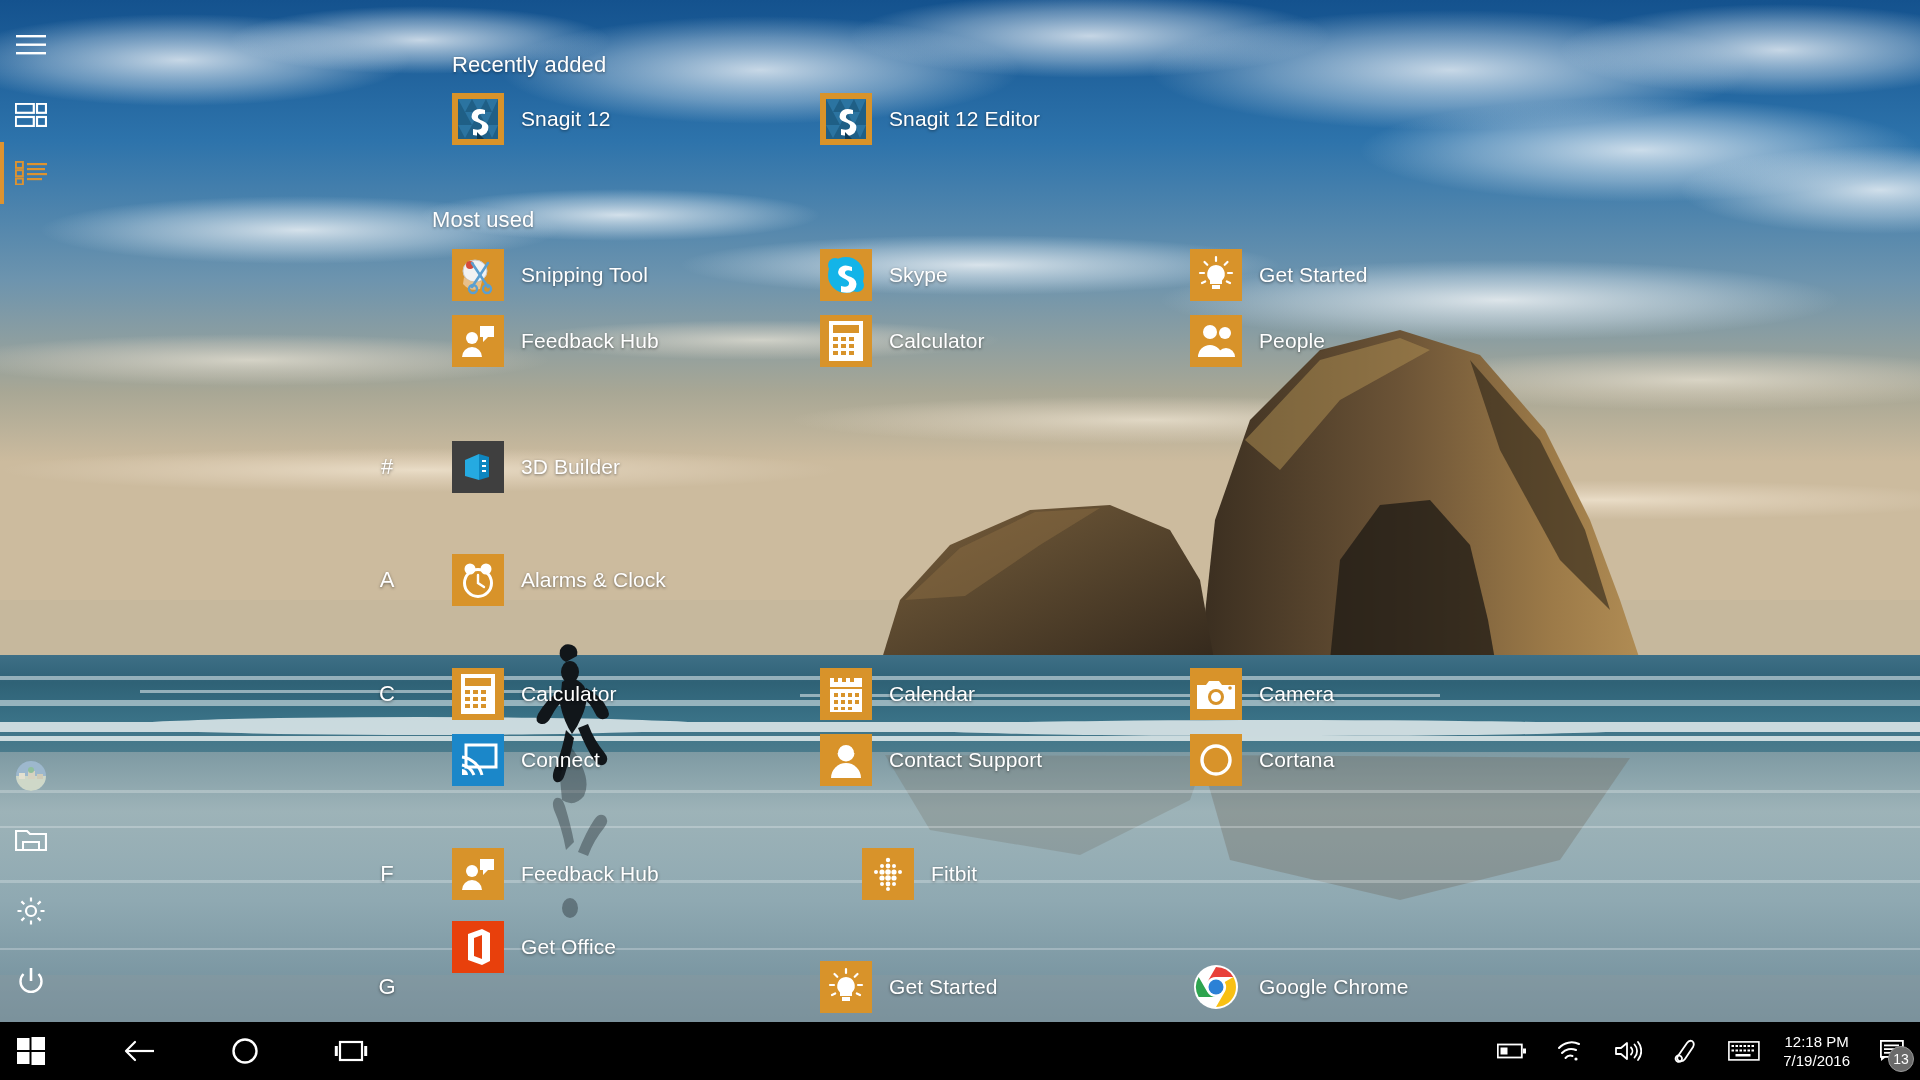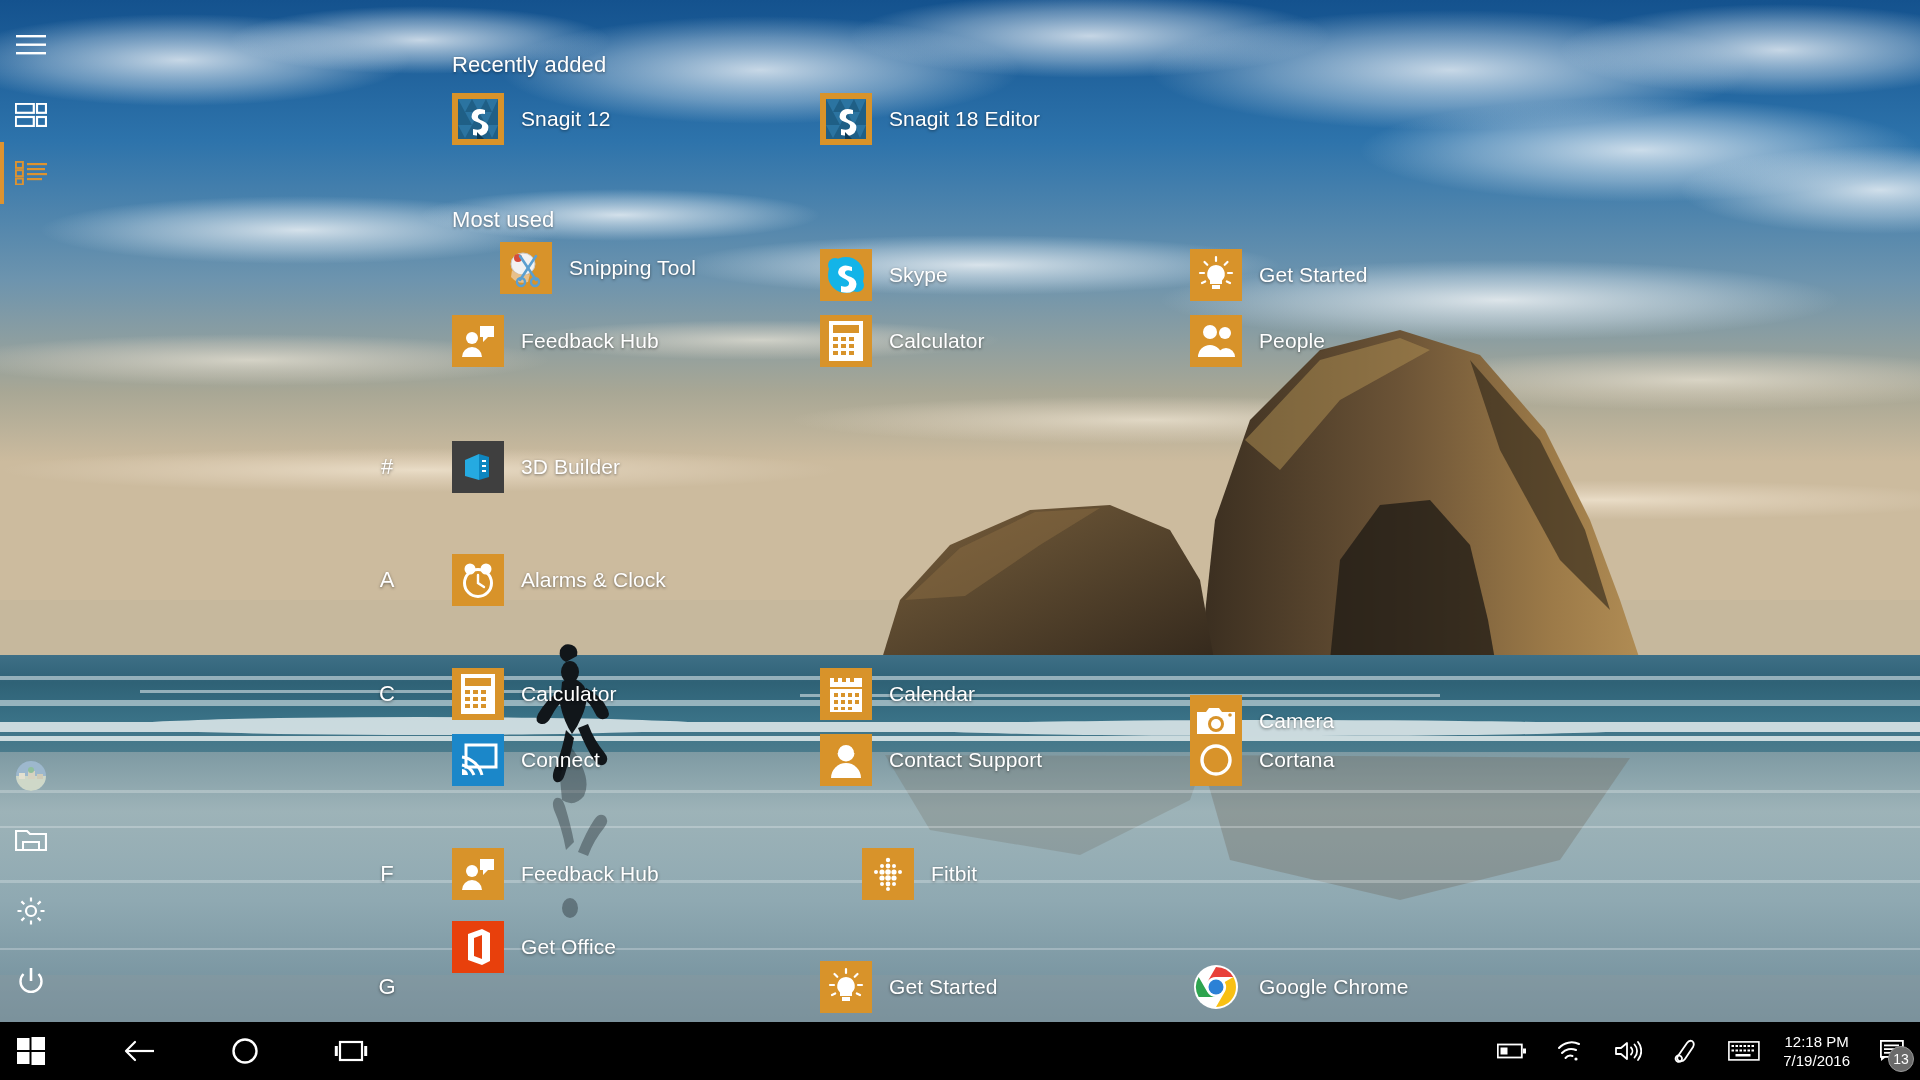--- a/index.html
+++ b/index.html
@@ -339,29 +339,29 @@
             <polygon points="29,1 41,1 35,14"></polygon>
               <polygon points="8,14 22,14 15,27"></polygon>
             <polygon points="22,14 35,14 29,27"></polygon>
               <polygon points="1,27 15,27 8,40"></polygon>
             <polygon points="29,27 41,27 35,40"></polygon>
           </g>
           <path d="M28 12 q-10 -3 -13 4 q-2 6 5 8 q6 2 5 5 q-1 4 -9 2 l0 6 q12 3 15 -5 q2 -6 -5 -9 q-6 -2 -5 -5 q1 -3 7 -2 z" fill="#ffffff"></path>
           <polygon points="20,34 20,41 27,41" fill="#0c3a56"></polygon>
         </svg>
       </div>
-      <div class="app-label">Snagit 18 Editor</div>
-    </div>
-  </div>
-
-  <div class="col" style="left:452px; top:207px;">
+      <div class="app-label">Snagit 12 Editor</div>
+    </div>
+  </div>
+
+  <div class="col" style="left:432px; top:207px;">
     <div class="section-head">Most used</div>
   </div>
 
-  <div class="col" style="left:452px; top:241px;margin-left:48px;">
+  <div class="col" style="left:452px; top:248px;">
     <div class="app-row">
       <div class="tile" style="background:#d8932a;">
         <svg width="40" height="40" viewBox="0 0 40 40">
           <ellipse cx="17" cy="16" rx="12" ry="11" fill="#f2f2f2" stroke="#c8c8c8" stroke-width="1"></ellipse>
           <path d="M6 22 q8 7 18 4 l-2 8 q-10 3 -17 -5 z" fill="#e8c08a"></path>
           <circle cx="12" cy="10" r="4" fill="#d64b3a"></circle>
           <g stroke="#5b9fd0" stroke-width="2.6" fill="none" stroke-linecap="round">
             <path d="M14 8 L30 32"></path>
               <path d="M30 8 L14 32"></path>
           </g>
@@ -539,21 +539,21 @@
             <rect x="6" y="33" width="4" height="3"></rect>
               <rect x="13" y="33" width="4" height="3"></rect>
             <rect x="20" y="33" width="4" height="3"></rect>
           </g>
         </svg>
       </div>
       <div class="app-label">Calendar</div>
     </div>
   </div>
 
-  <div class="col" style="left:1190px; top:694px;">
+  <div class="col" style="left:1190px; top:667px;">
     <div class="app-row">
       <div class="tile" style="background:#d8932a;">
         <svg width="40" height="32" viewBox="0 0 40 32">
           <path d="M1 7 h9 l3 -4 h10 l3 4 h13 v24 h-38 z" fill="#fff"></path>
           <circle cx="20" cy="19" r="8" fill="#d8932a"></circle>
           <circle cx="20" cy="19" r="5" fill="#fff"></circle>
           <circle cx="34" cy="10" r="1.8" fill="#d8932a"></circle>
         </svg>
       </div>
       <div class="app-label">Camera</div>

